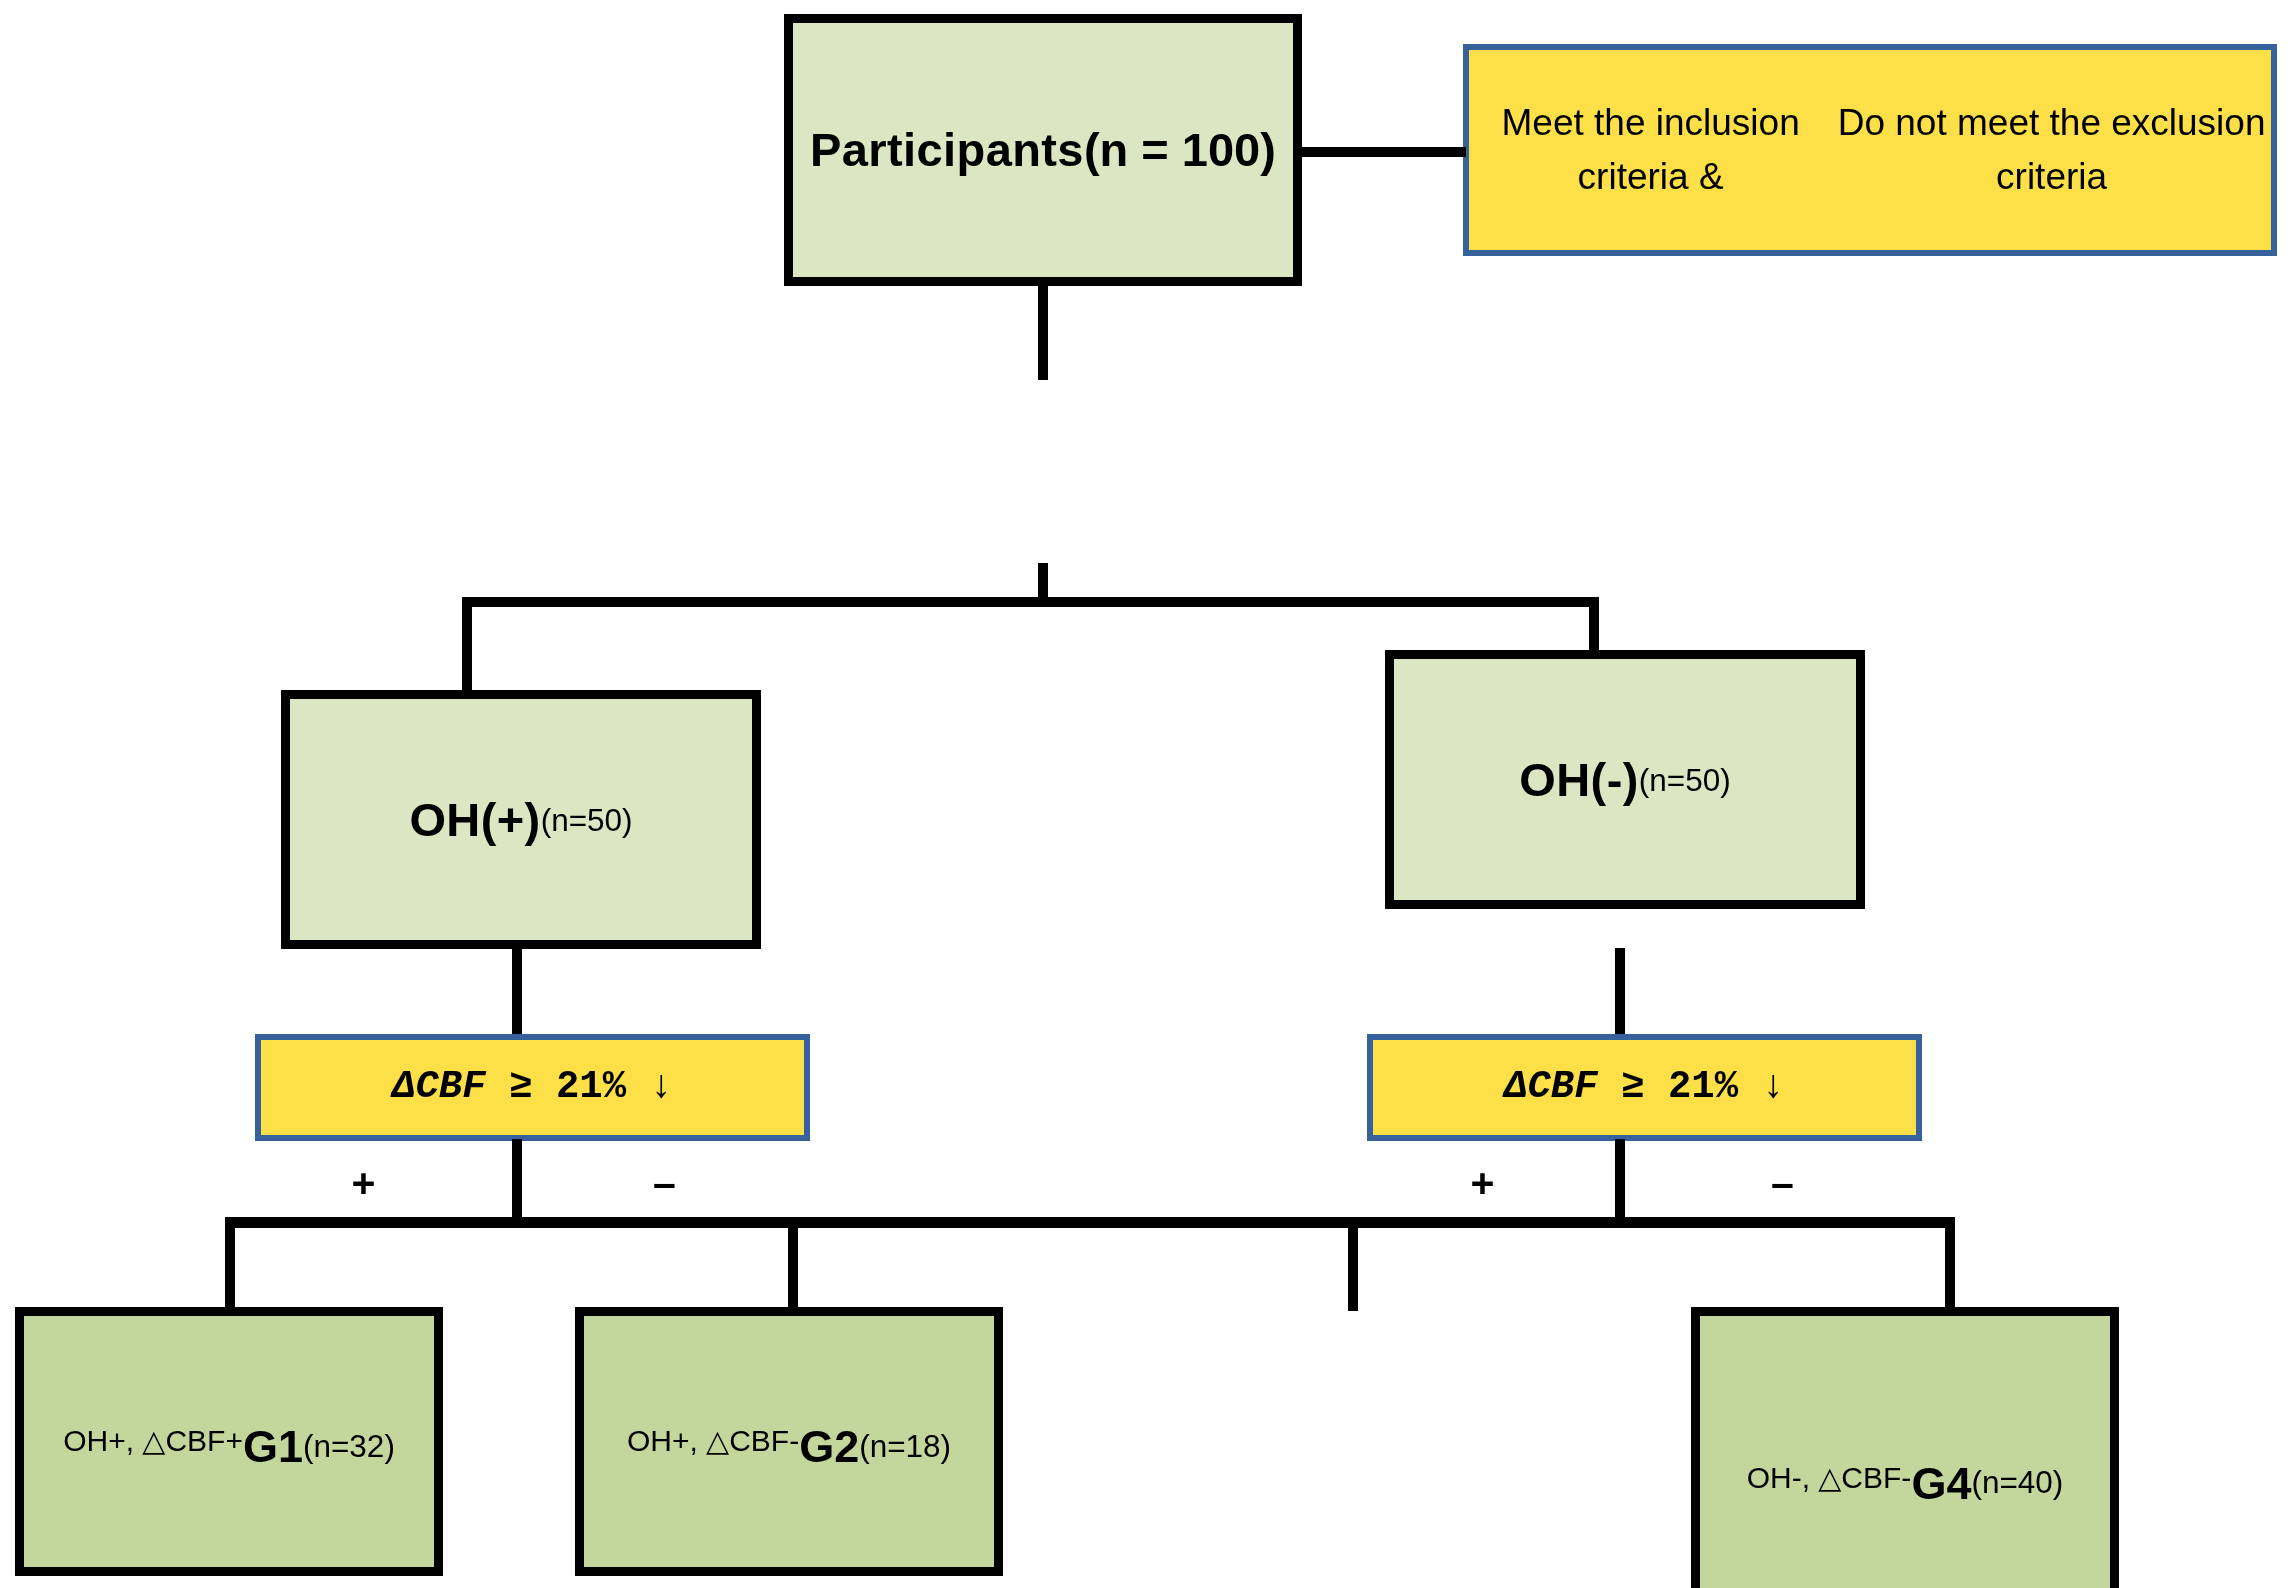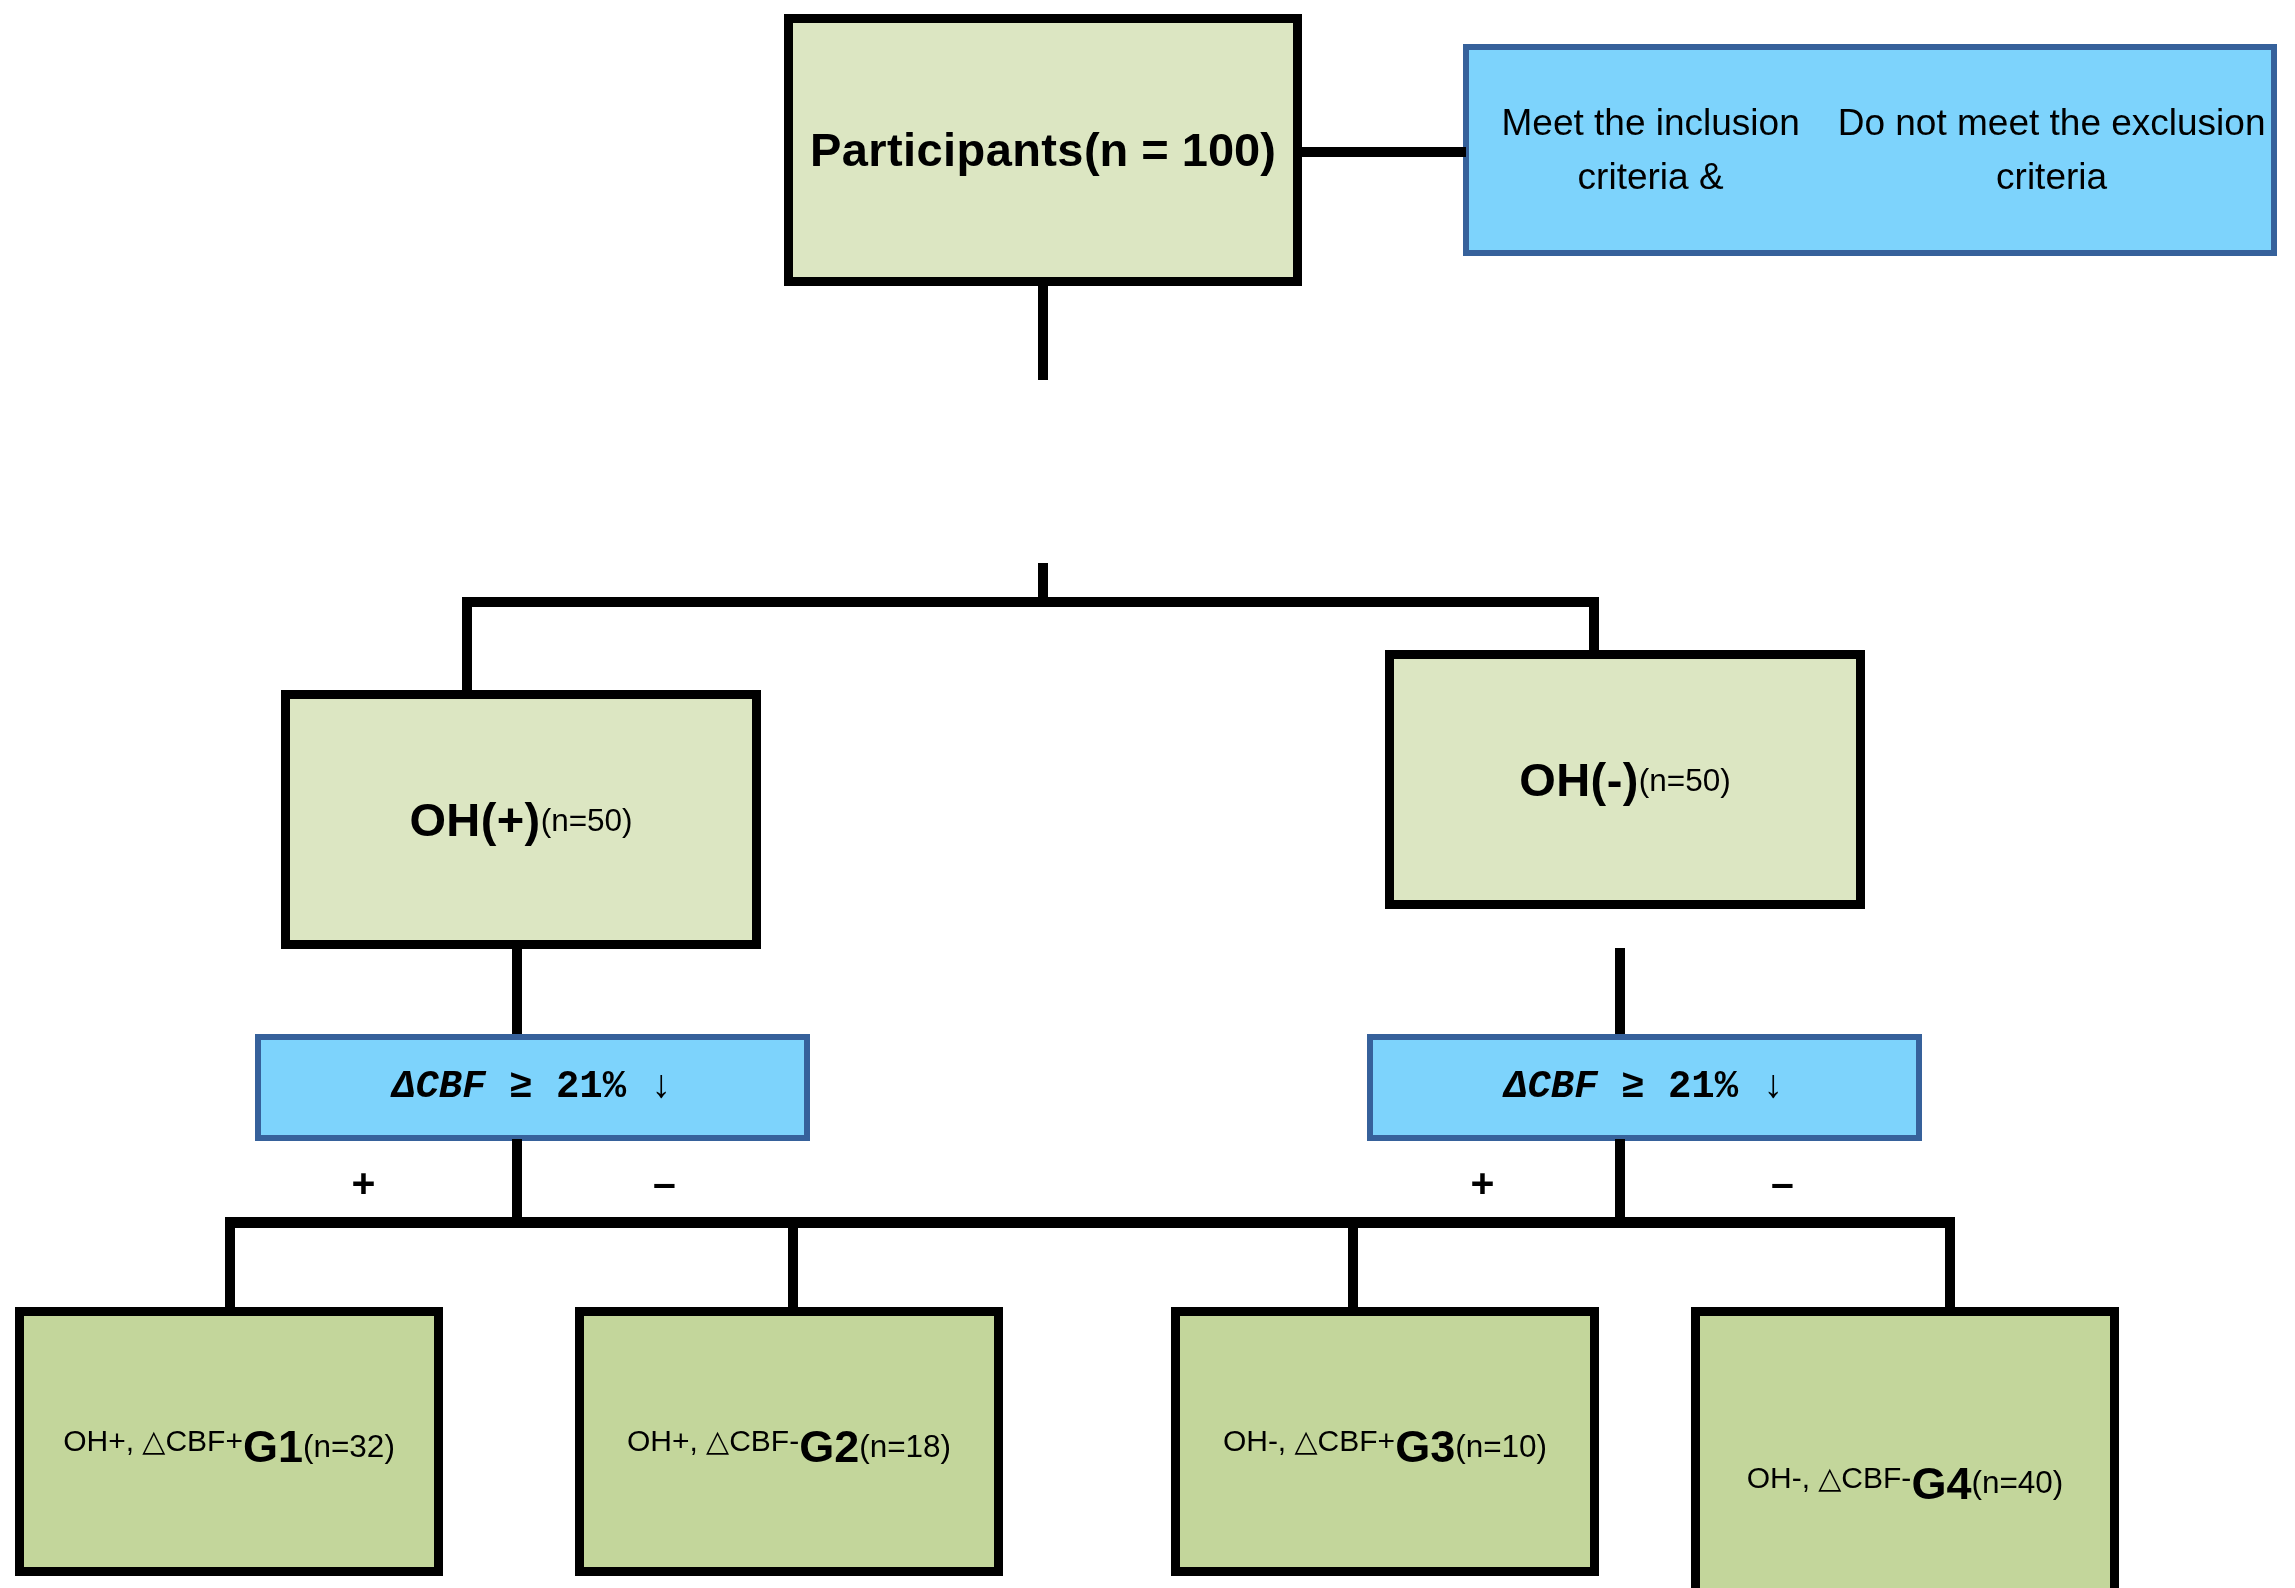--- a/index.html
+++ b/index.html
@@ -32,21 +32,21 @@
   }
   .box.green-light {
     background: #DCE6C2;
     border: 9.8px solid #000000;
   }
   .box.green-deep {
     background: #C3D69B;
     border: 9.8px solid #000000;
   }
   .box.blue {
-    background: #7dd3fc;
+    background: #fde047;
     border: 6px solid #36619B;
   }
 
   
   .vline, .hline {
     position: absolute;
     background: #000000;
   }
 
   
@@ -193,25 +193,20 @@
     <div class="t-gbig">G1</div>
     <div class="t-gn">(n=32)</div>
   </div>
 
   <div class="box green-deep" style="left:575px; top:1307px; width:428px; height:269px;">
     <div class="t-gsmall">OH+, △CBF-</div>
     <div class="t-gbig">G2</div>
     <div class="t-gn">(n=18)</div>
   </div>
 
-  <div class="box green-deep" style="left:1171px; top:1307px; width:428px; height:269px;">
-    <div class="t-gsmall">OH-, △CBF+</div>
-    <div class="t-gbig">G3</div>
-    <div class="t-gn">(n=10)</div>
-  </div>
 
   <div class="box green-deep" style="left:1691px; top:1307px; width:428px; height:342px;">
     <div class="t-gsmall">OH-, △CBF-</div>
     <div class="t-gbig">G4</div>
     <div class="t-gn">(n=40)</div>
   </div>
 
 </div>
 
 

